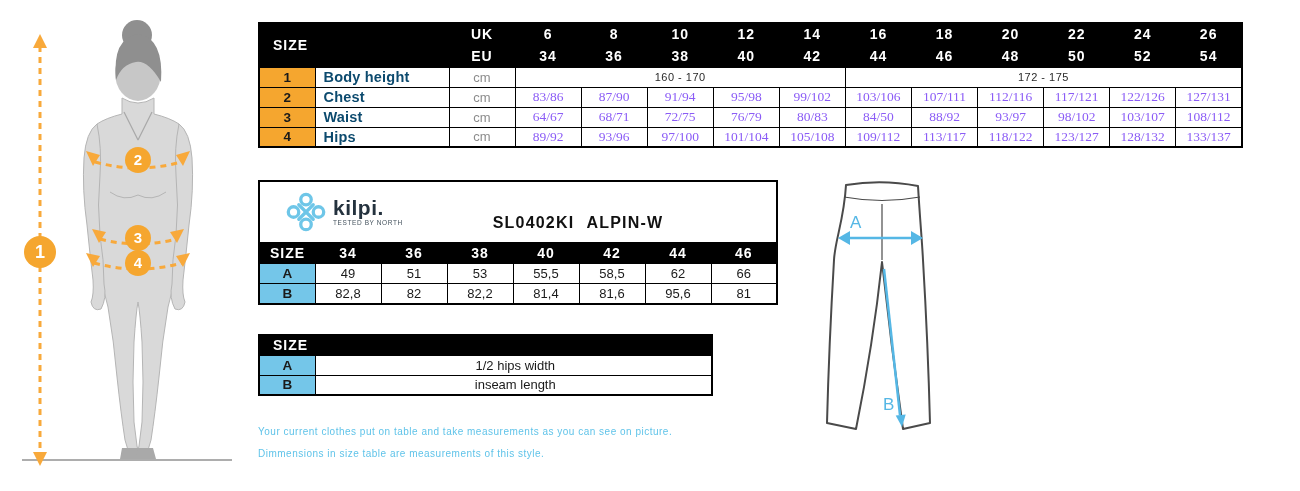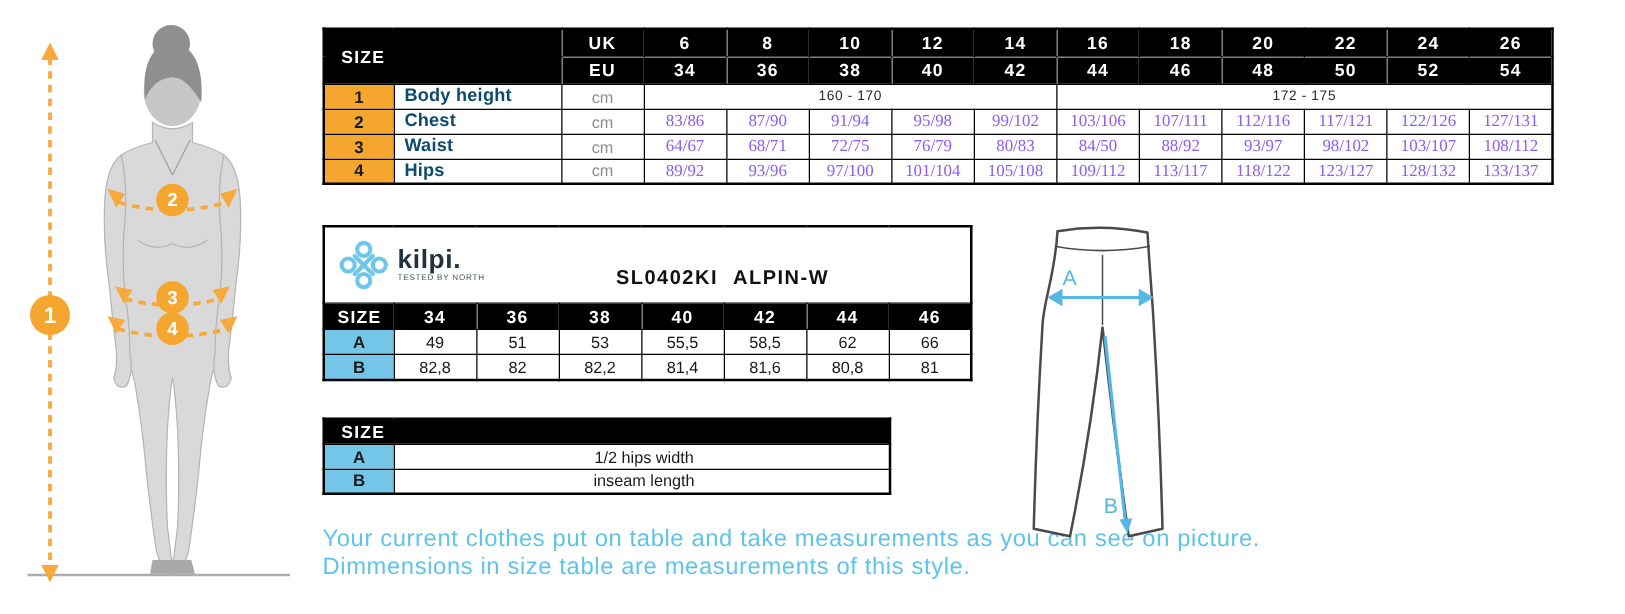--- a/index.html
+++ b/index.html
@@ -44,31 +44,31 @@
   .legend-table td { height: 20px; font-size: 13px; color:#1a1a1a; }
   .legend-table tr.hdr td {
     background:#000; color:#fff; border-color:#000;
     font-weight:bold; font-size:14px; letter-spacing:1px; text-align:left; padding-left:13px; height:20px;
   }
   .legend-table td.keycell { background:#74C6E9; font-weight:bold; font-size:13.5px; }
   .legend-table td.desccell { text-align:center; padding-left:6px; }
 
   
   .brandwrap { position:relative; display:flex; align-items:center; height:60px; width:100%; }
-  .logo-block { display:flex; align-items:center; gap:6px; padding-left:10px; }
+  .logo-block { display:flex; align-items:center; gap:6px; padding-left:10px;margin-left:15px; }
   .wordmark { display:flex; flex-direction:column; align-items:flex-start; line-height:1; }
   .brand-name { font-weight:bold; font-size:21px; color:#24323e; letter-spacing:0.5px; }
   .brand-tagline { font-size:6.5px; color:#45535e; letter-spacing:0.6px; margin-top:2px; }
   .product-title {
     position:absolute; left:120px; right:0; text-align:center;
     font-weight:bold; font-size:16px; color:#111; letter-spacing:1.2px; word-spacing:7px;margin-top:22px;
   }
 
   
-  .notes { position:absolute; left:258px; top:421px; font-size:19px; color:#5FC3E9; letter-spacing:0.5px; line-height:22px; }
+  .notes { position:absolute; left:258px; top:421px; font-size:10px; color:#5FC3E9; letter-spacing:0.5px; line-height:22px; }
 
   
   .figure-svg { position:absolute; left:10px; top:12px; }
   .pants-svg { position:absolute; left:795px; top:165px; }
   .badge-text { font-family:"Liberation Sans", sans-serif; font-weight:bold; fill:#fff; }
   .pants-label { font-family:"Liberation Sans", sans-serif; fill:#55B7E5; font-size:17px; }
 </style>
 </head>
 <body>
 
@@ -306,21 +306,21 @@
           <td>62</td>
           <td>66</td>
         </tr>
         <tr>
           <td class="keycell">B</td>
           <td>82,8</td>
           <td>82</td>
           <td>82,2</td>
           <td>81,4</td>
           <td>81,6</td>
-          <td>80,8</td>
+          <td>95,6</td>
           <td>81</td>
         </tr>
       </tbody>
   </table>
 
   <table class="legend-table">
     <colgroup>
       <col style="width:56px">
         <col>
     </colgroup>

